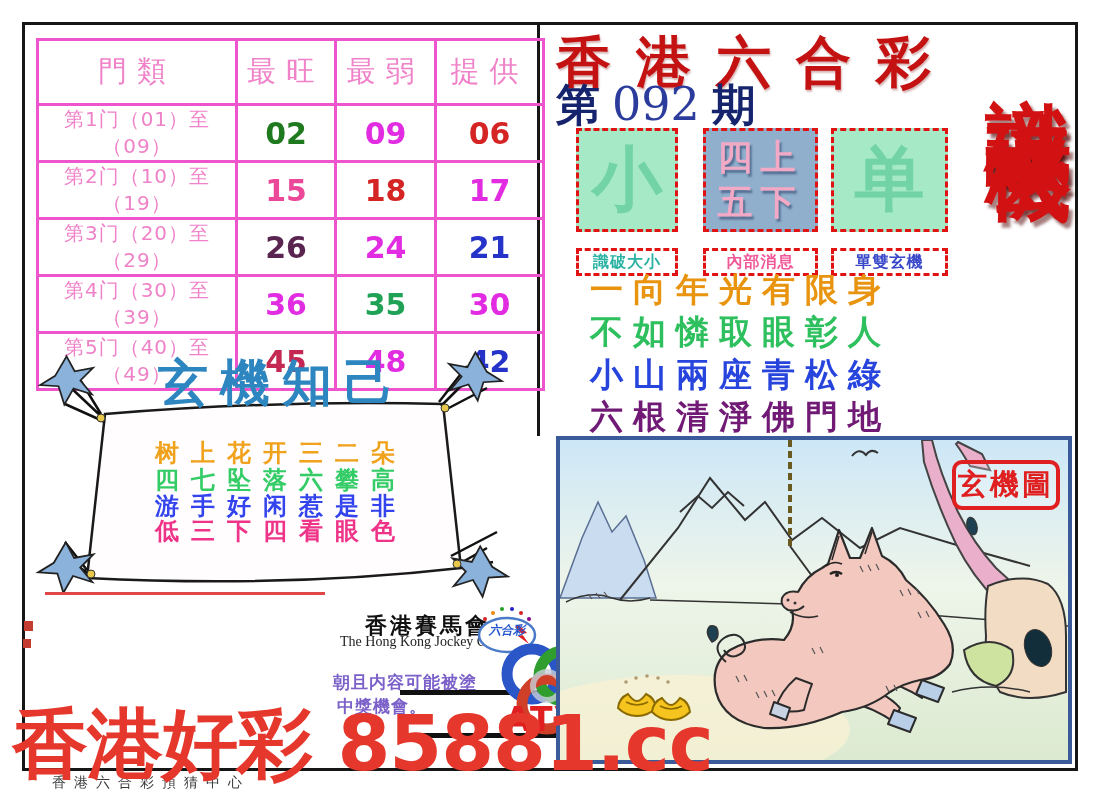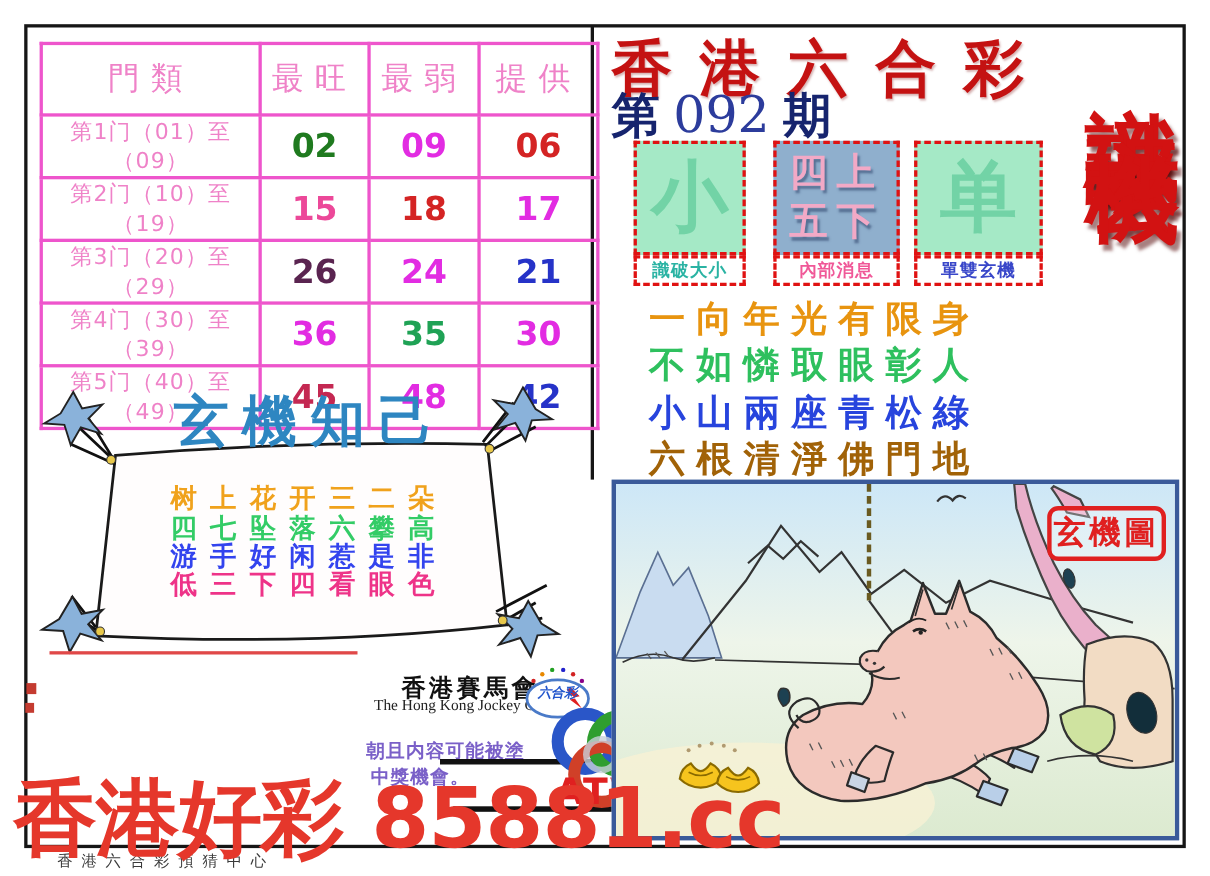--- a/index.html
+++ b/index.html
@@ -46,21 +46,21 @@
               font-weight:bold;white-space:nowrap;}
   .issue-line .ch{font-size:44px;}
   .issue-line .no{font-size:46px;font-weight:normal;margin:0 12px;}
   .vertical-title{left:972px;top:28px;height:420px;writing-mode:vertical-rl;text-orientation:upright;
                   font-size:86px;font-weight:bold;font-family:"DejaVu Serif",serif;letter-spacing:14px;
                   text-shadow:4px 5px 3px rgba(80,0,0,.5);white-space:nowrap;}
 
   
   .pbox{position:absolute;top:128px;}
   .pbox-main{border:3px dashed #e01212;height:98px;display:flex;align-items:center;justify-content:center;}
-  .pbox-label{border:3px dashed #e01212;background:#fff;height:22px;margin-top:0;display:flex;
+  .pbox-label{border:3px dashed #e01212;background:#fff;height:22px;margin-top:16px;display:flex;
               align-items:center;justify-content:center;font-size:16px;font-weight:bold;letter-spacing:1px;}
   .pbox-big{font-size:70px;font-weight:bold;}
   .pbox-two{font-size:35px;font-weight:bold;letter-spacing:8px;line-height:45px;text-align:center;
             text-shadow:2px 3px 2px rgba(40,60,100,.55);}
 
   
   .rpoem{left:590px;font-size:33px;font-weight:bold;letter-spacing:10px;white-space:nowrap;}
 
   
   .picture{left:556px;top:436px;width:508px;height:320px;border:4px solid #3a5a9a;background:#eef6f8;}
@@ -202,21 +202,21 @@
   <div class="abs pbox" style="left:831px;width:117px">
     <div class="pbox-main" style="background: rgb(165, 233, 198);">
       <span class="pbox-big" style="color: rgb(114, 211, 166);">单</span>
     </div>
     <div class="pbox-label" style="color: rgb(57, 71, 201);">單雙玄機</div>
   </div>
 
   <div class="abs rpoem" style="top: 268px; color: rgb(232, 148, 15);">一向年光有限身</div>
   <div class="abs rpoem" style="top: 310px; color: rgb(46, 192, 94);">不如憐取眼彰人</div>
   <div class="abs rpoem" style="top: 353px; color: rgb(39, 68, 221);">小山兩座青松綠</div>
-  <div class="abs rpoem" style="top: 395px; color: #a16207;">六根清淨佛門地</div>
+  <div class="abs rpoem" style="top: 395px; color: #701a75;">六根清淨佛門地</div>
 
   <div class="abs picture">
     <svg width="508" height="320" viewBox="0 0 508 320">
       <defs>
         <linearGradient id="sky" x1="0" y1="0" x2="0" y2="1">
           <stop offset="0" stop-color="#cde7f7"></stop>
             <stop offset="0.45" stop-color="#eef5ea"></stop>
           <stop offset="1" stop-color="#dcead0"></stop>
         </linearGradient>
       </defs>

